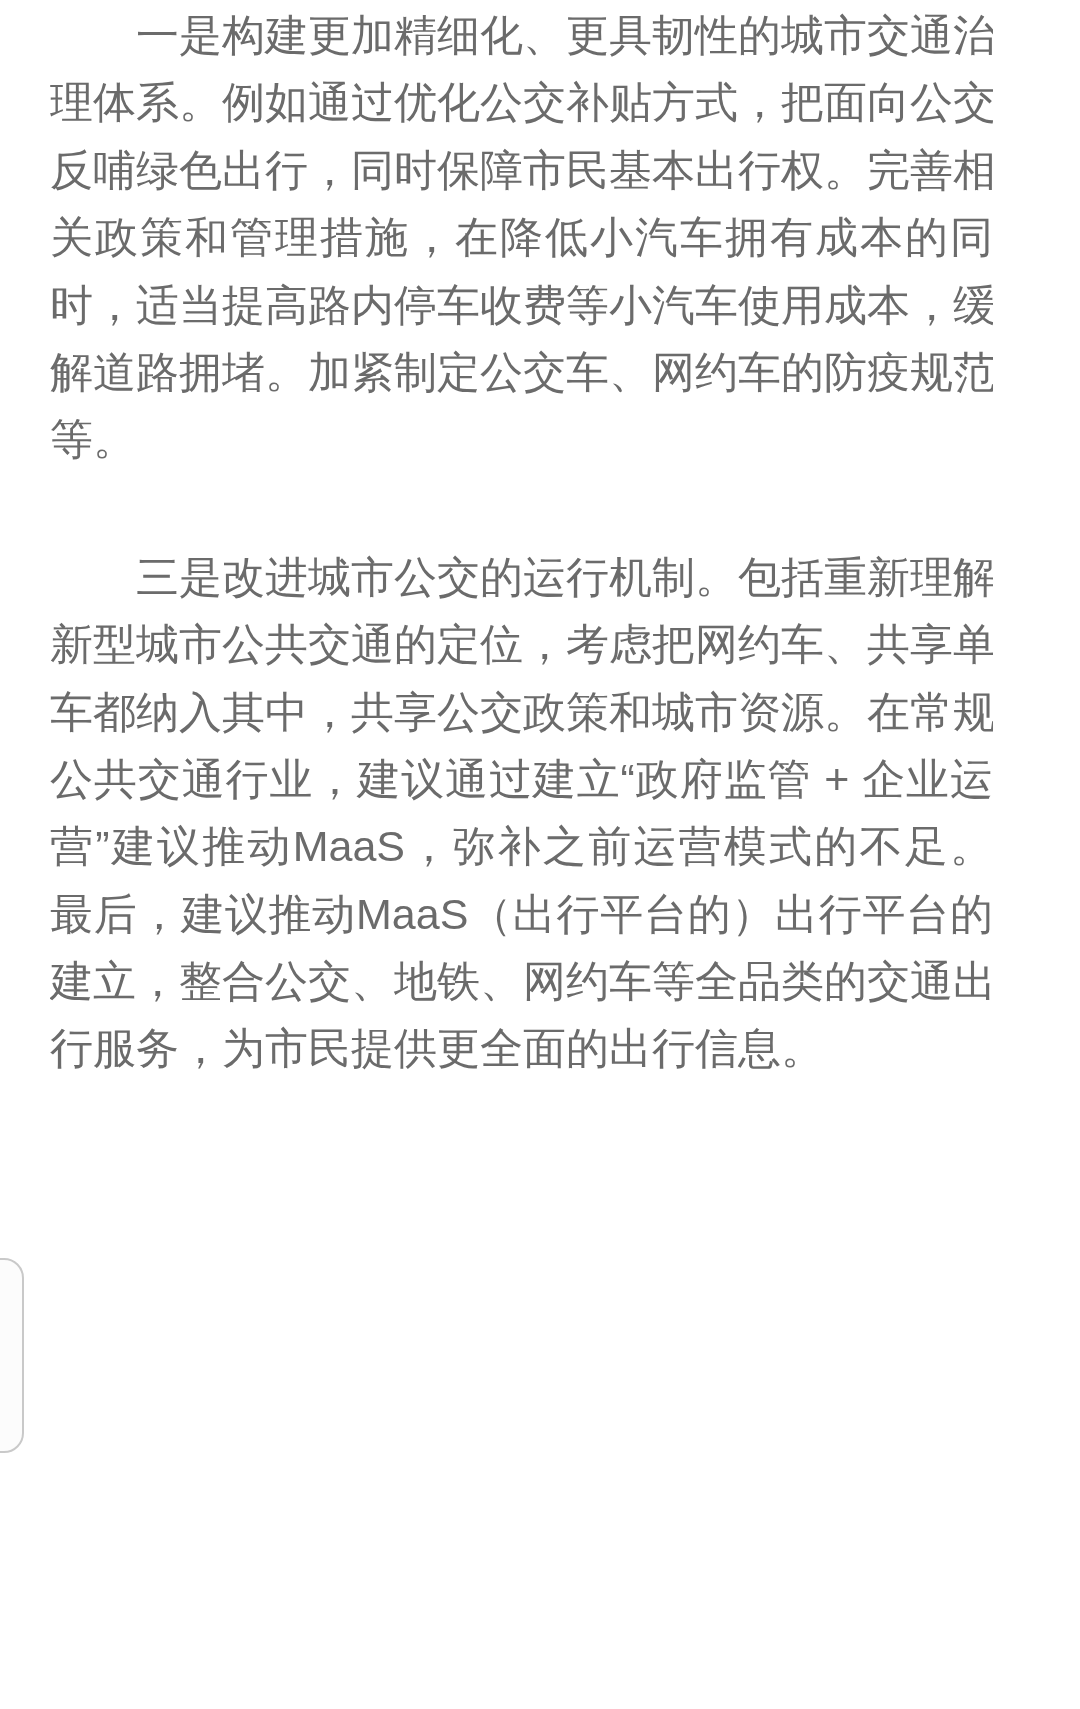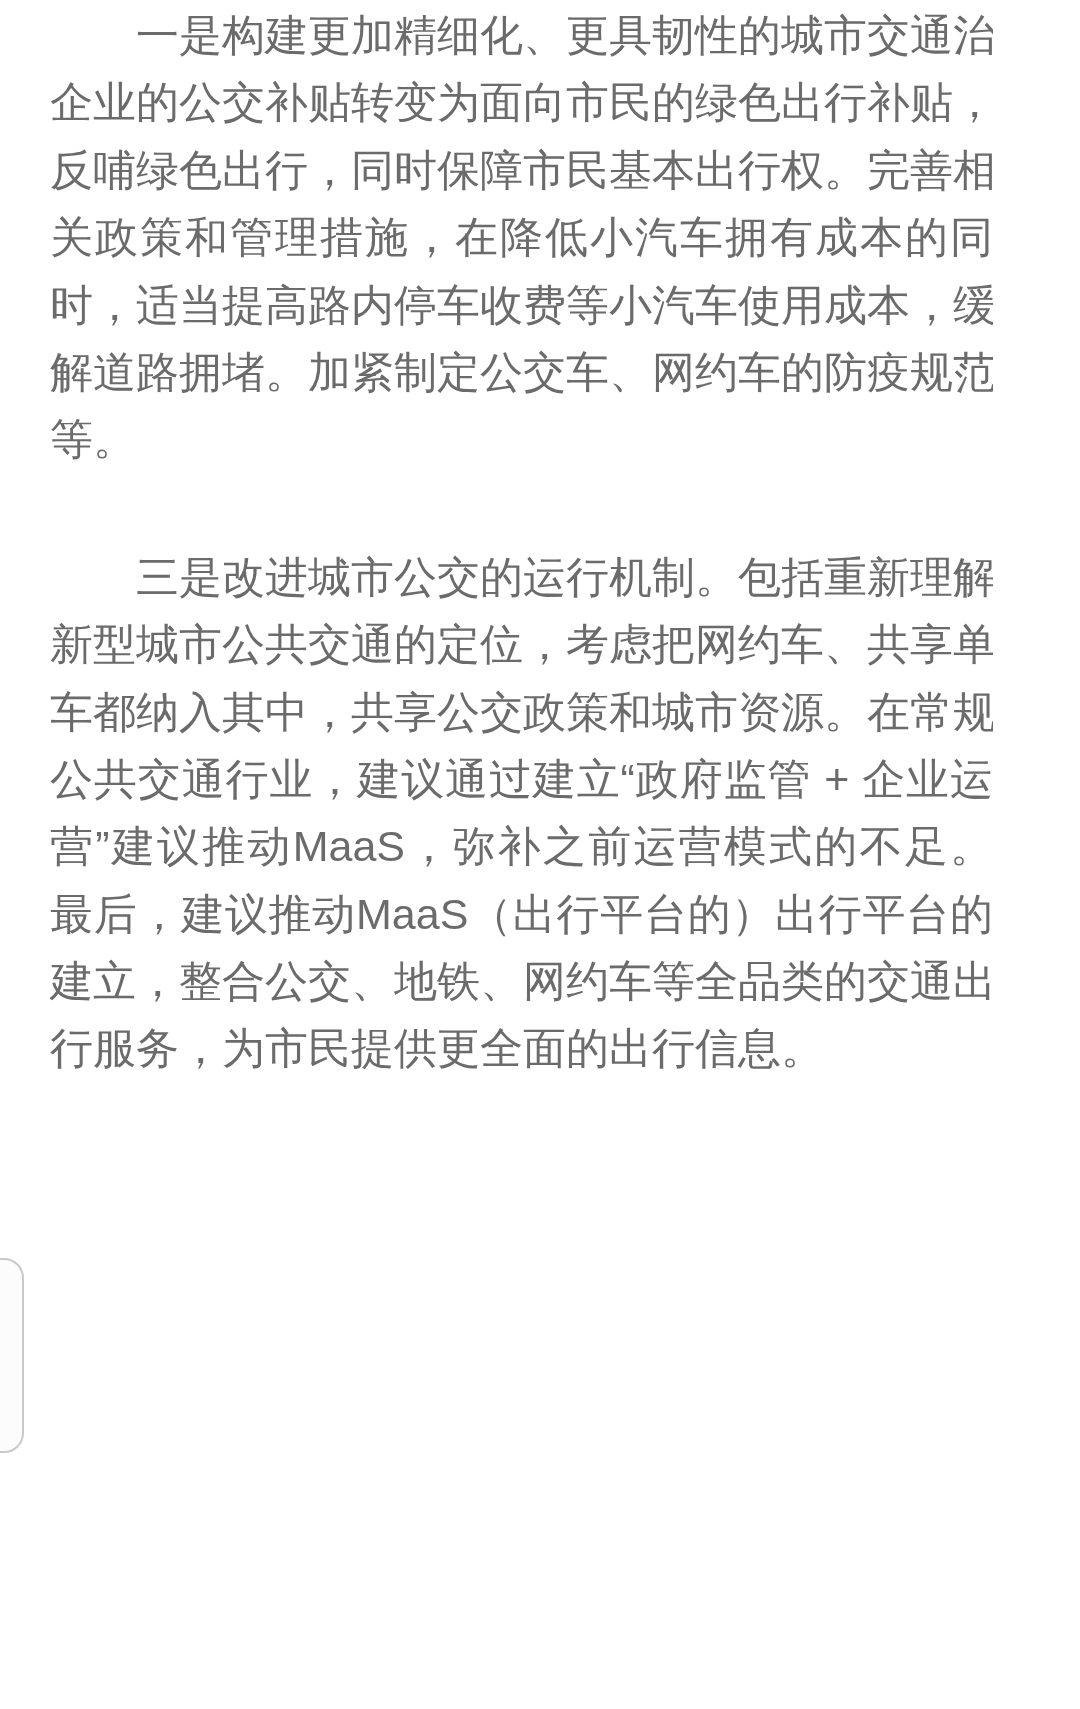--- a/index.html
+++ b/index.html
@@ -63,21 +63,21 @@
 <body>
 
 <div class="page">
 
   <div class="edge-handle"></div>
 
   <div class="article">
 
     <div class="para">
       <div class="line first">一是构建更加精细化、更具韧性的城市交通治</div>
-      <div class="line">企业的公交补贴转变为面向市民的绿色出行补贴，</div>
+      <div class="line">理体系。例如通过优化公交补贴方式，把面向公交</div>
       <div class="line">反哺绿色出行，同时保障市民基本出行权。完善相</div>
       <div class="line">关政策和管理措施，在降低小汽车拥有成本的同</div>
       <div class="line">时，适当提高路内停车收费等小汽车使用成本，缓</div>
       <div class="line">解道路拥堵。加紧制定公交车、网约车的防疫规范</div>
       <div class="line last">等。</div>
     </div>
 
 
     <div class="para">
       <div class="line first">三是改进城市公交的运行机制。包括重新理解</div>

